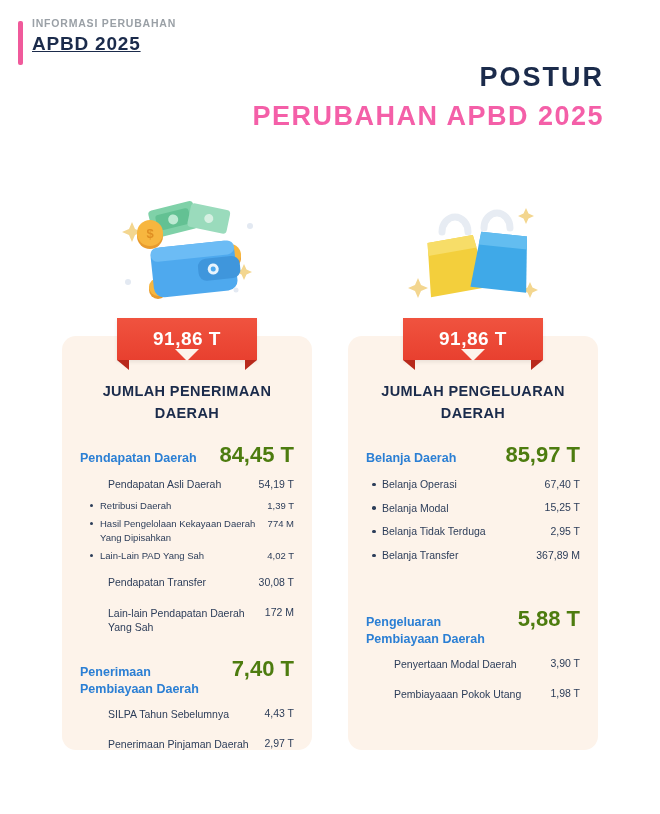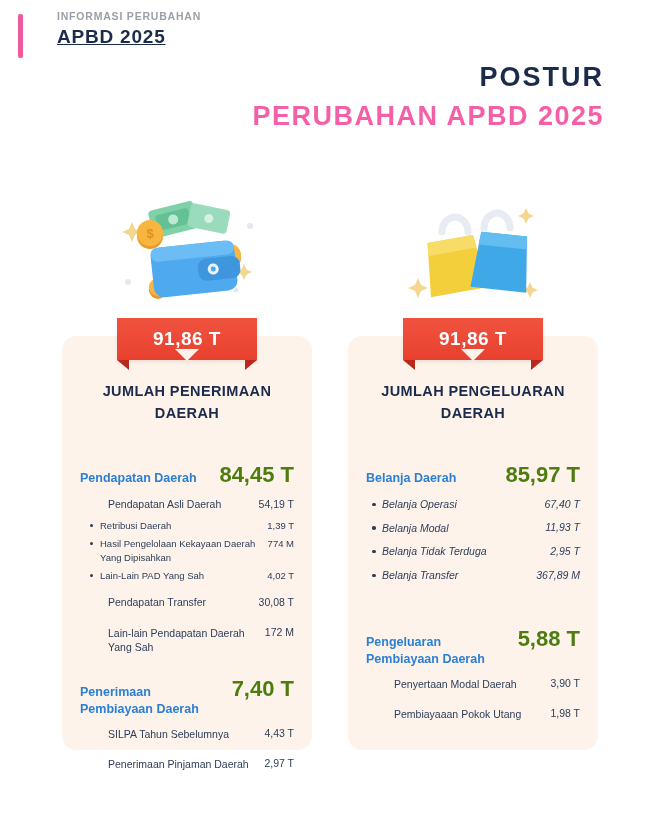--- a/index.html
+++ b/index.html
@@ -11,21 +11,21 @@
   }
   .page {
     position: relative;
     width: 660px; height: 814px;
     background: #ffffff;
   }
 
   
   .header {
     position: absolute;
-    top: 10px; left: 18px; padding-left: 25px;
+    top: 17px; left: 18px;
   }
   .header-bar {
     position: absolute;
     left: 0; top: 4px;
     width: 5px; height: 44px;
     background: #f05a9b;
     border-radius: 2px;
   }
   .header-kicker {
     margin-left: 14px;
@@ -126,21 +126,20 @@
     font-weight: bold;
     letter-spacing: 0.4px;
     color: #1b2b4b;
     line-height: 1.55;
   }
 
   .card-body {
     position: absolute;
     top: 106px; left: 18px; right: 18px;
     bottom: 10px;
-    margin-top: 20px;
   }
 
   
   .sec-head {
     display: flex;
     align-items: baseline;
     justify-content: space-between;
     gap: 8px;
     margin-bottom: 9px;
   }
@@ -202,21 +201,21 @@
     border-radius: 50%;
     background: #2c3d59;
   }
   .sub .value {
     font-size: 9.5px;
     color: #2c3d59;
     white-space: nowrap;
     padding-top: 0.5px;
   }
   
-  #card-right .sub { padding-left: 6px; margin-bottom: 9px; font-style: italic; }
+  #card-right .sub { padding-left: 6px; margin-bottom: 9px; }
   #card-right .sub .label { font-size: 10.5px; }
   #card-right .sub .value { font-size: 10.5px; }
   #card-right .sub .label::before { top: 5.5px; width: 3.5px; height: 3.5px; }
 
   .gap-sm { height: 8px; }
   .gap-md { height: 14px; }
   .gap-lg { height: 20px; }
 
   
   .illus {
@@ -380,21 +379,21 @@
         <span class="label">Belanja Daerah</span>
         <span class="value">85,97 T</span>
       </div>
 
       <div class="sub">
         <span class="label">Belanja Operasi</span>
         <span class="value">67,40 T</span>
       </div>
       <div class="sub">
         <span class="label">Belanja Modal</span>
-        <span class="value">11,93 T</span>
+        <span class="value">15,25 T</span>
       </div>
       <div class="sub">
         <span class="label">Belanja Tidak Terduga</span>
         <span class="value">2,95 T</span>
       </div>
       <div class="sub">
         <span class="label">Belanja Transfer</span>
         <span class="value">367,89 M</span>
       </div>
 

